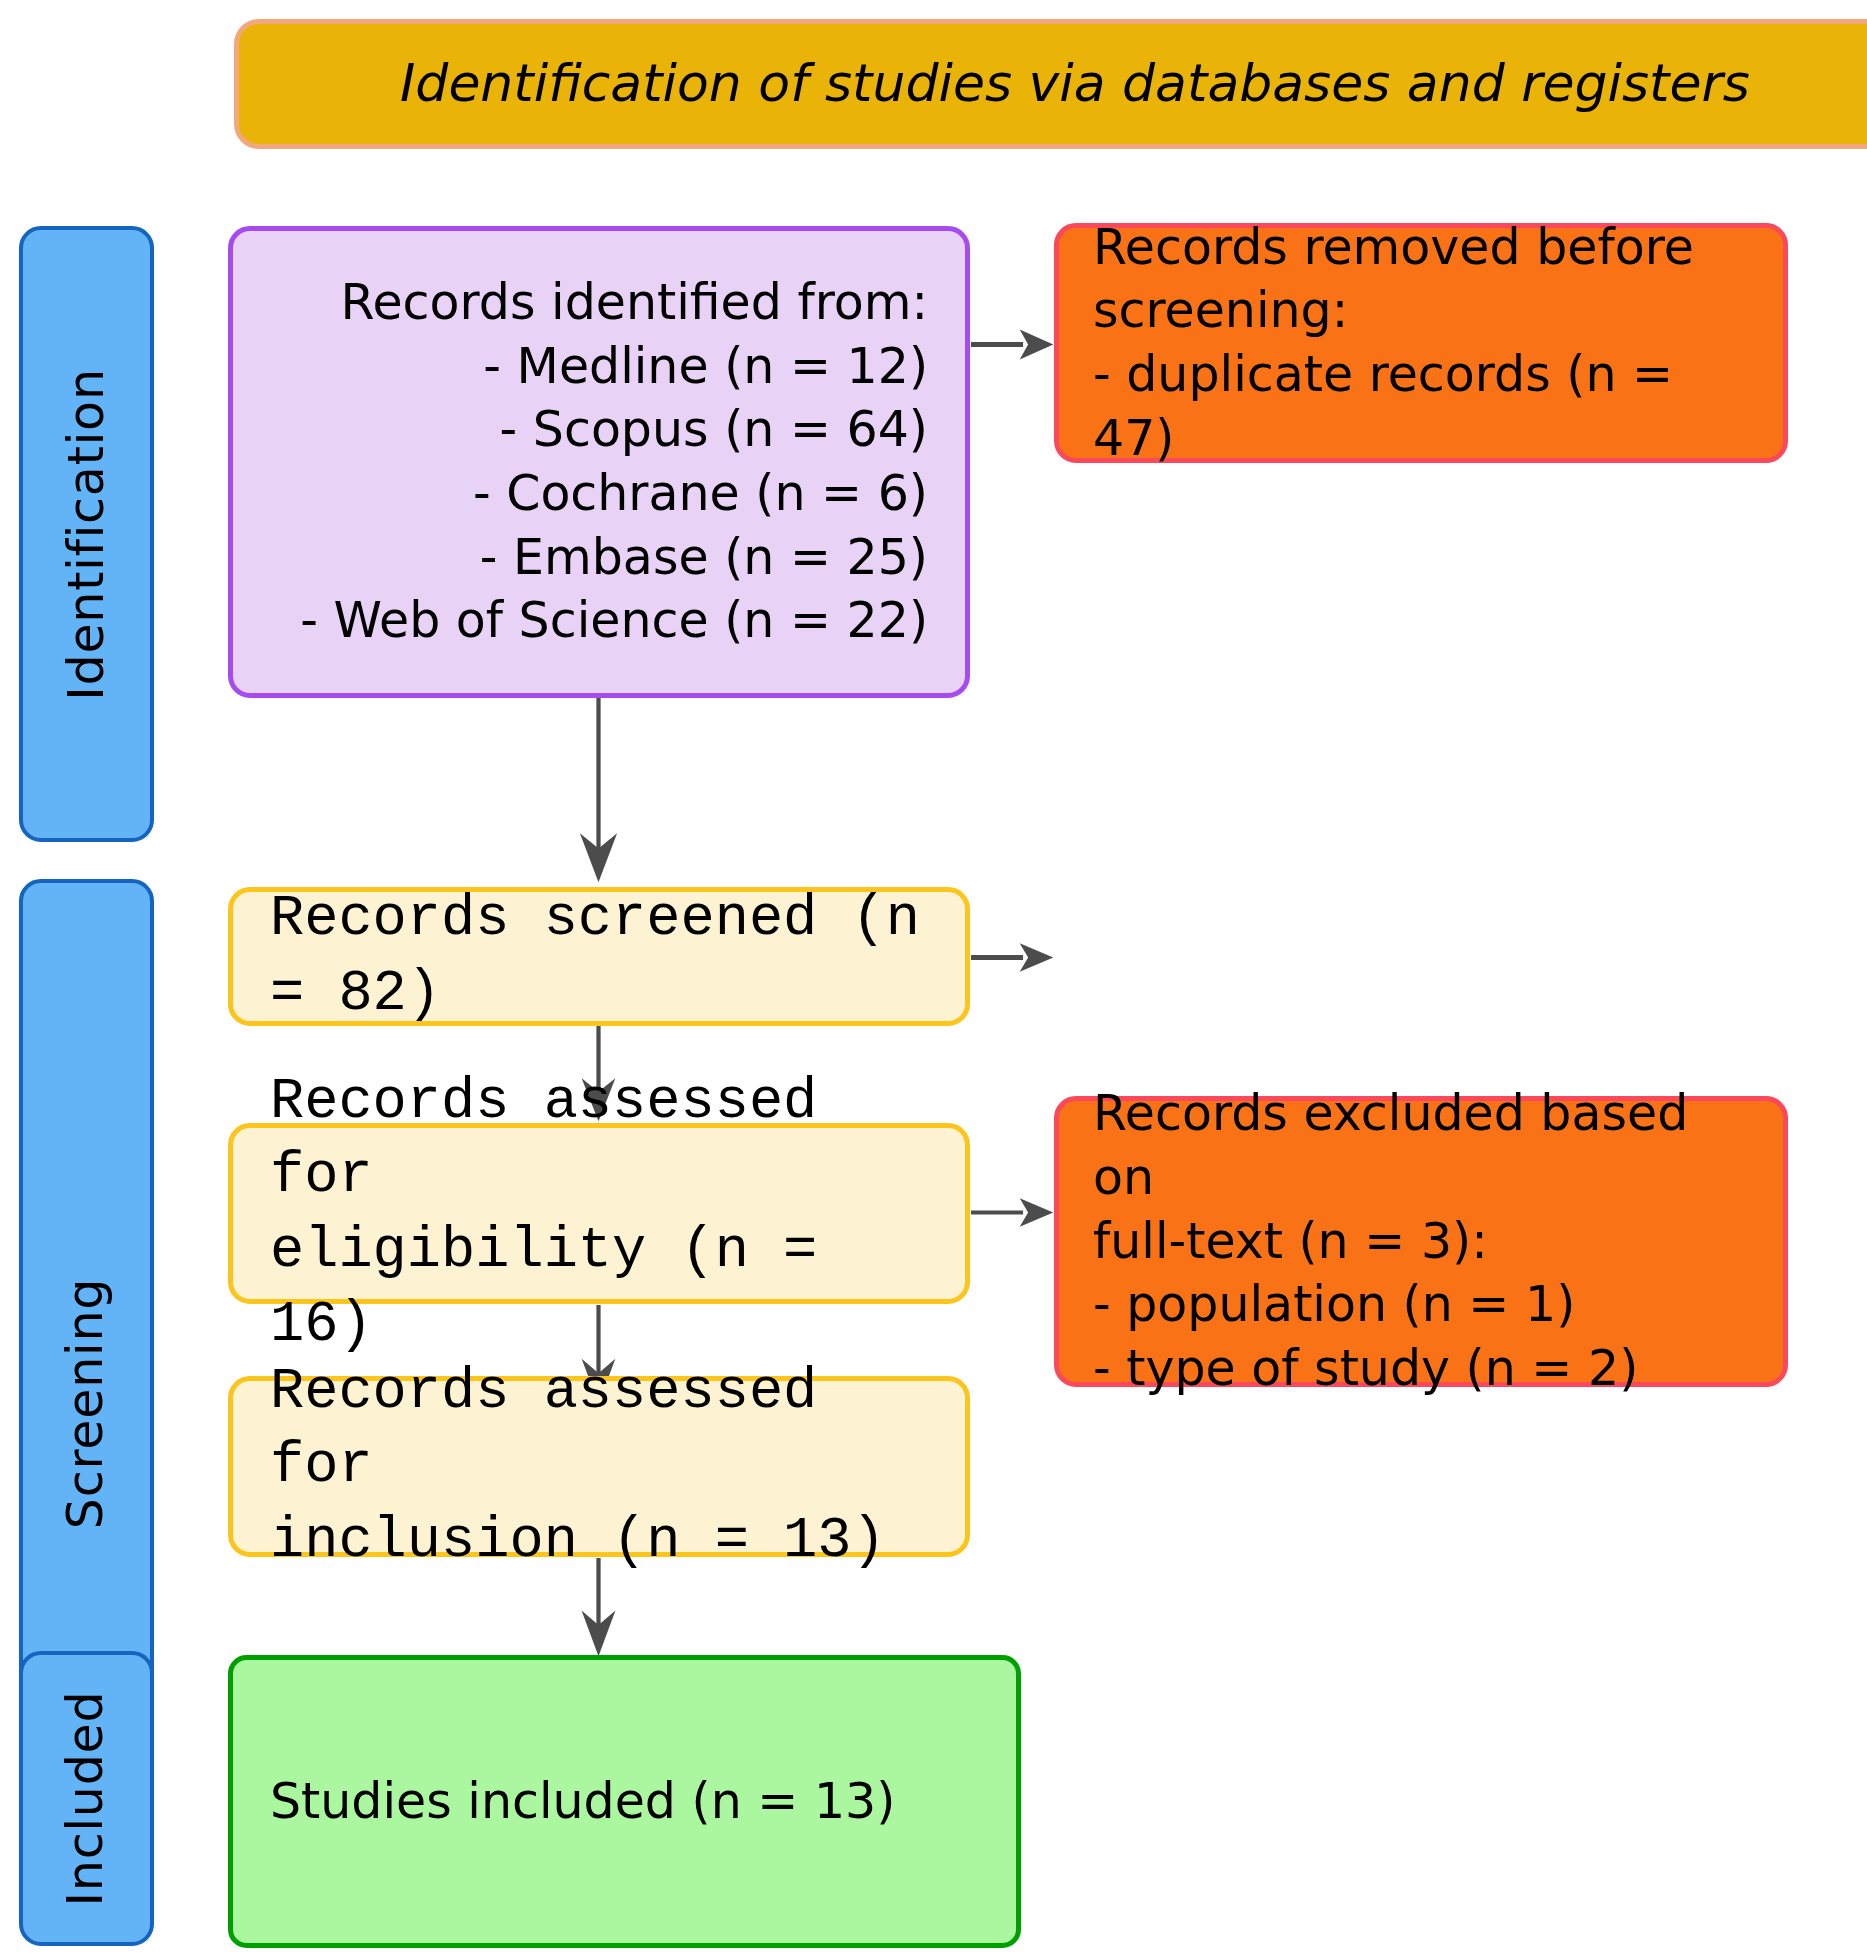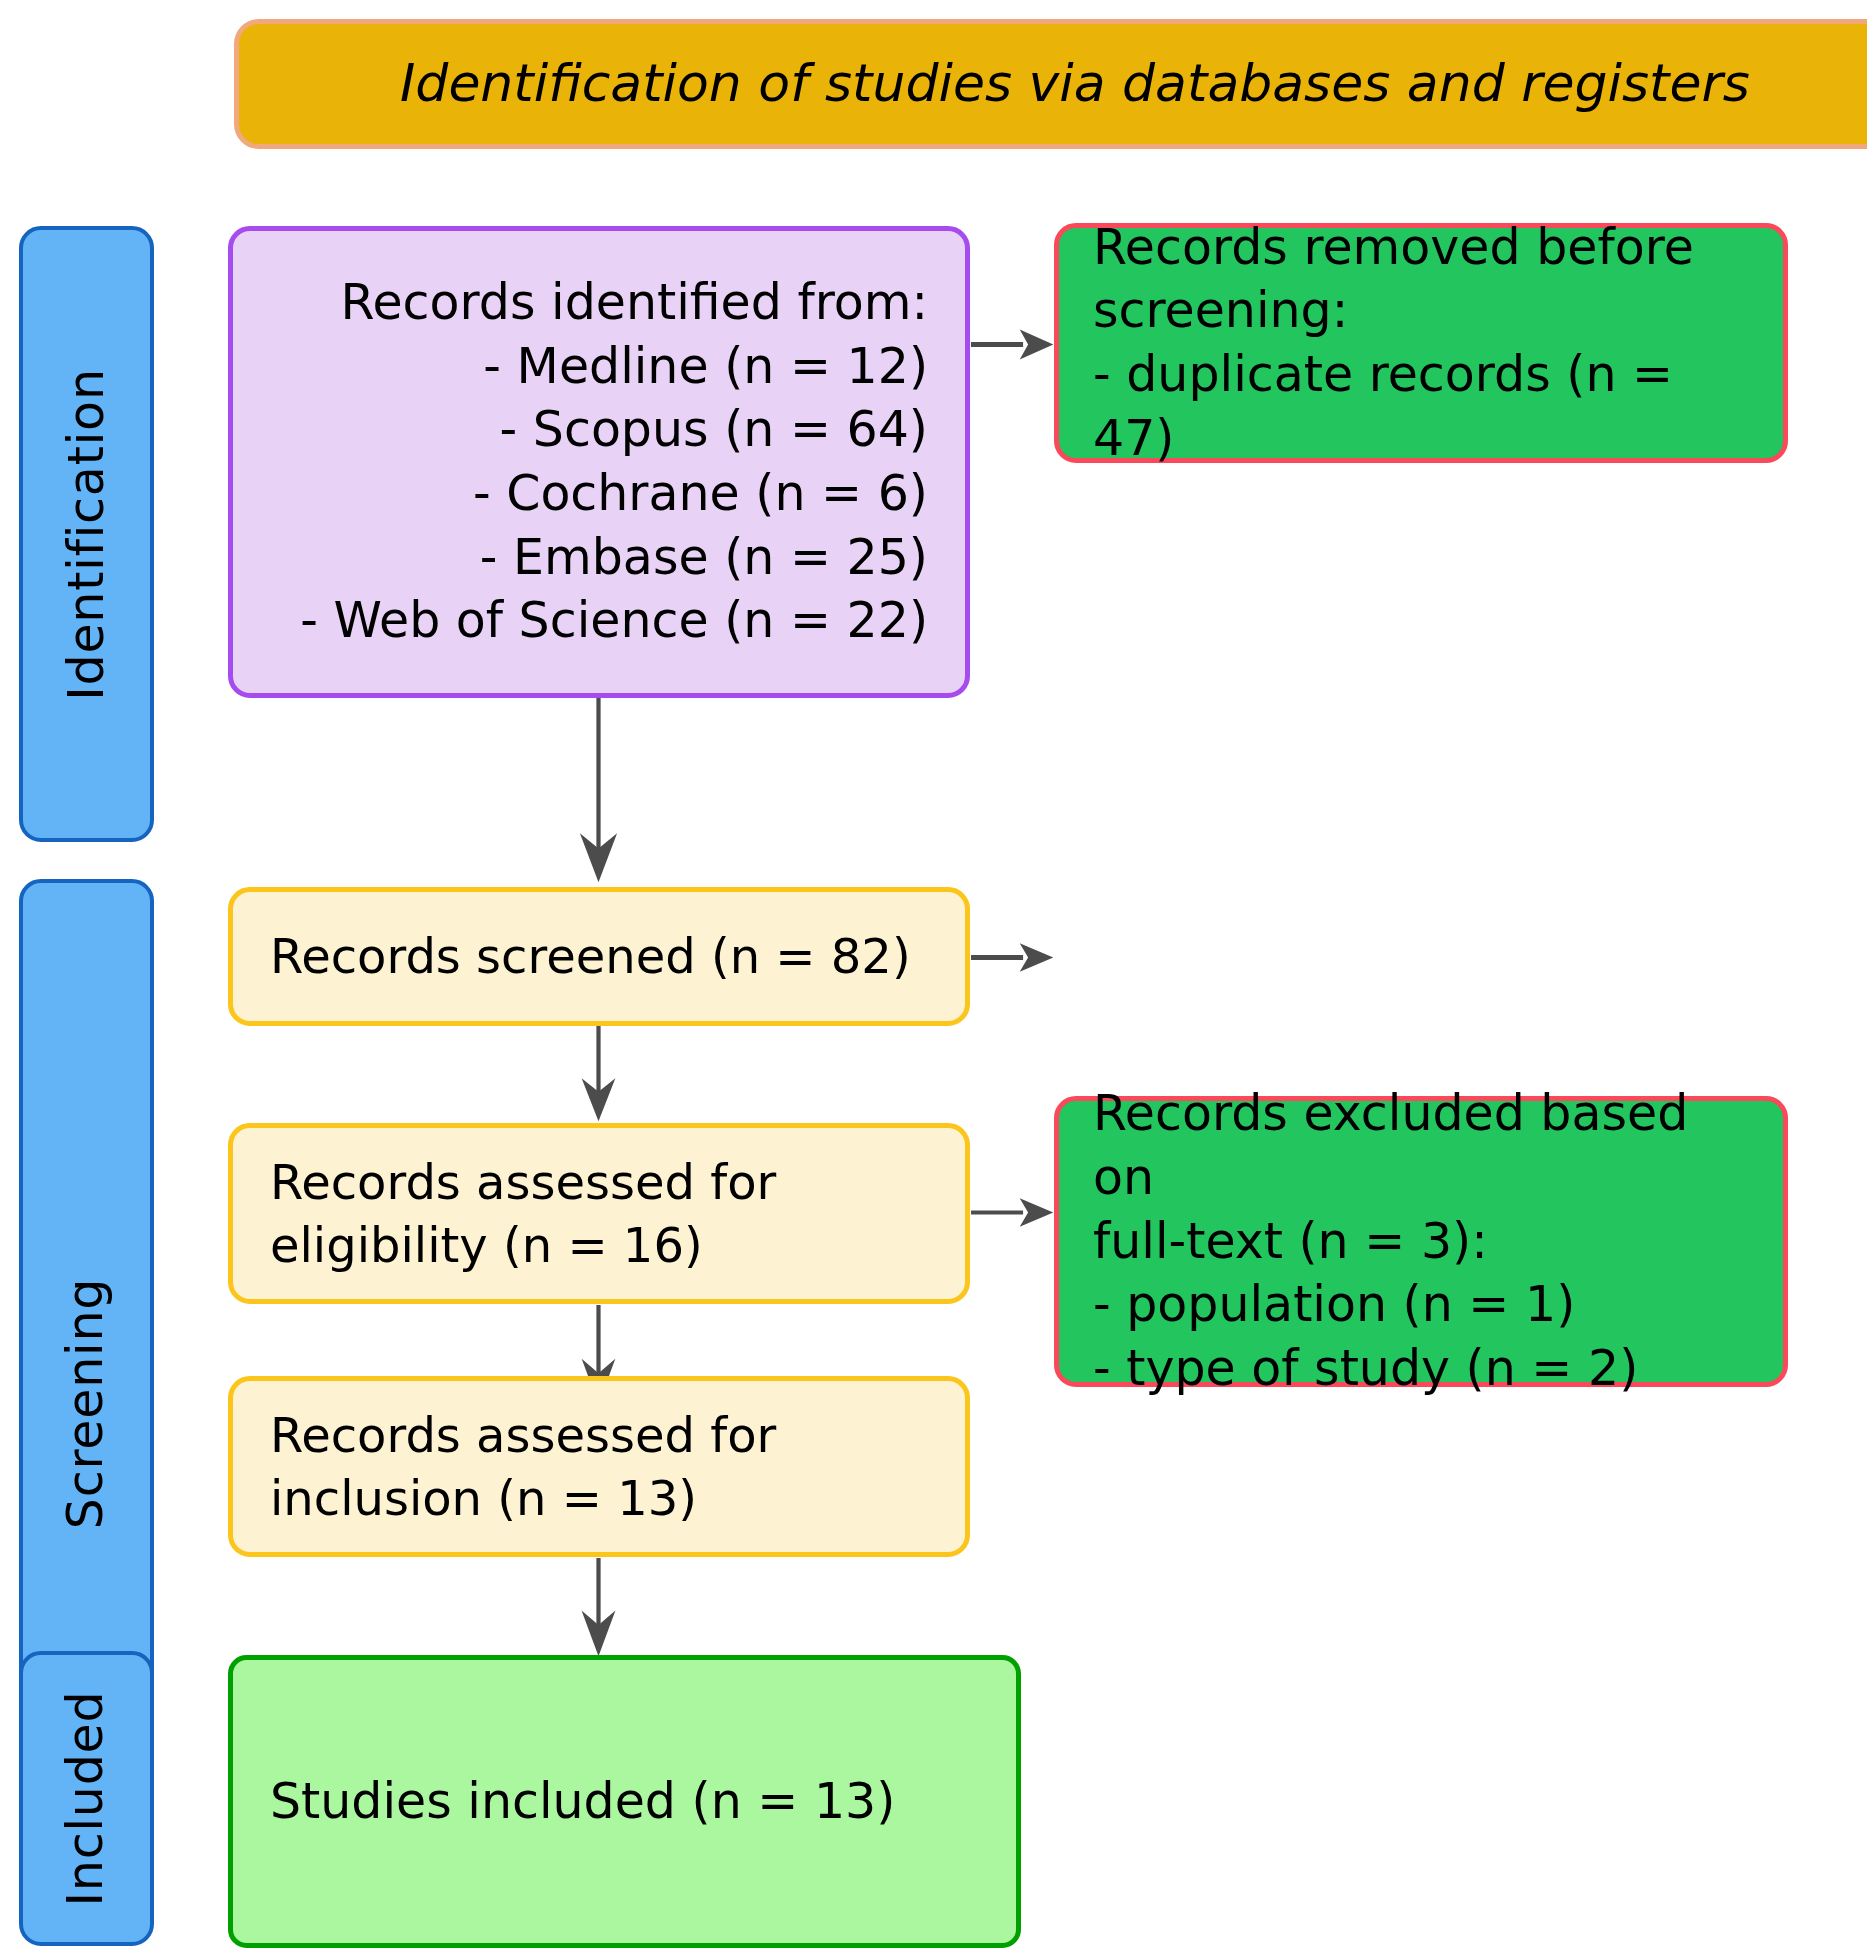--- a/index.html
+++ b/index.html
@@ -89,35 +89,35 @@
     height: 257px;
     text-align: right;
   }
   #box-identified { height: 257px; }
 
   
   #box-identified { top: 226px; height: 257px; }
 
   .pink-box {
     border-radius: 22px;
-    background: #22c55e;
+    background: #f97316;
     border: 5px solid #f9495a;
     padding: 4px 34px;
     left: 1054px;
   }
   .pink-box .box-text { font-size: 49px; }
 
   .yellow-box {
     border-radius: 22px;
     background: #fdf3d2;
     border: 5.9px solid #fbc51b;
     padding: 0 37px;
     left: 228px;
   }
-  .yellow-box .box-text { font-size: 48px; }
+  .yellow-box .box-text { font-size: 57px; font-family: Liberation Mono, monospace; }
 
   .green-box {
     border-radius: 18.6px;
     background: #aaf7a0;
     border: 5.9px solid #00a000;
     padding: 9px 37px;
     left: 228px;
     justify-content: center;
   }
   .green-box .box-text { font-size: 49px; }

